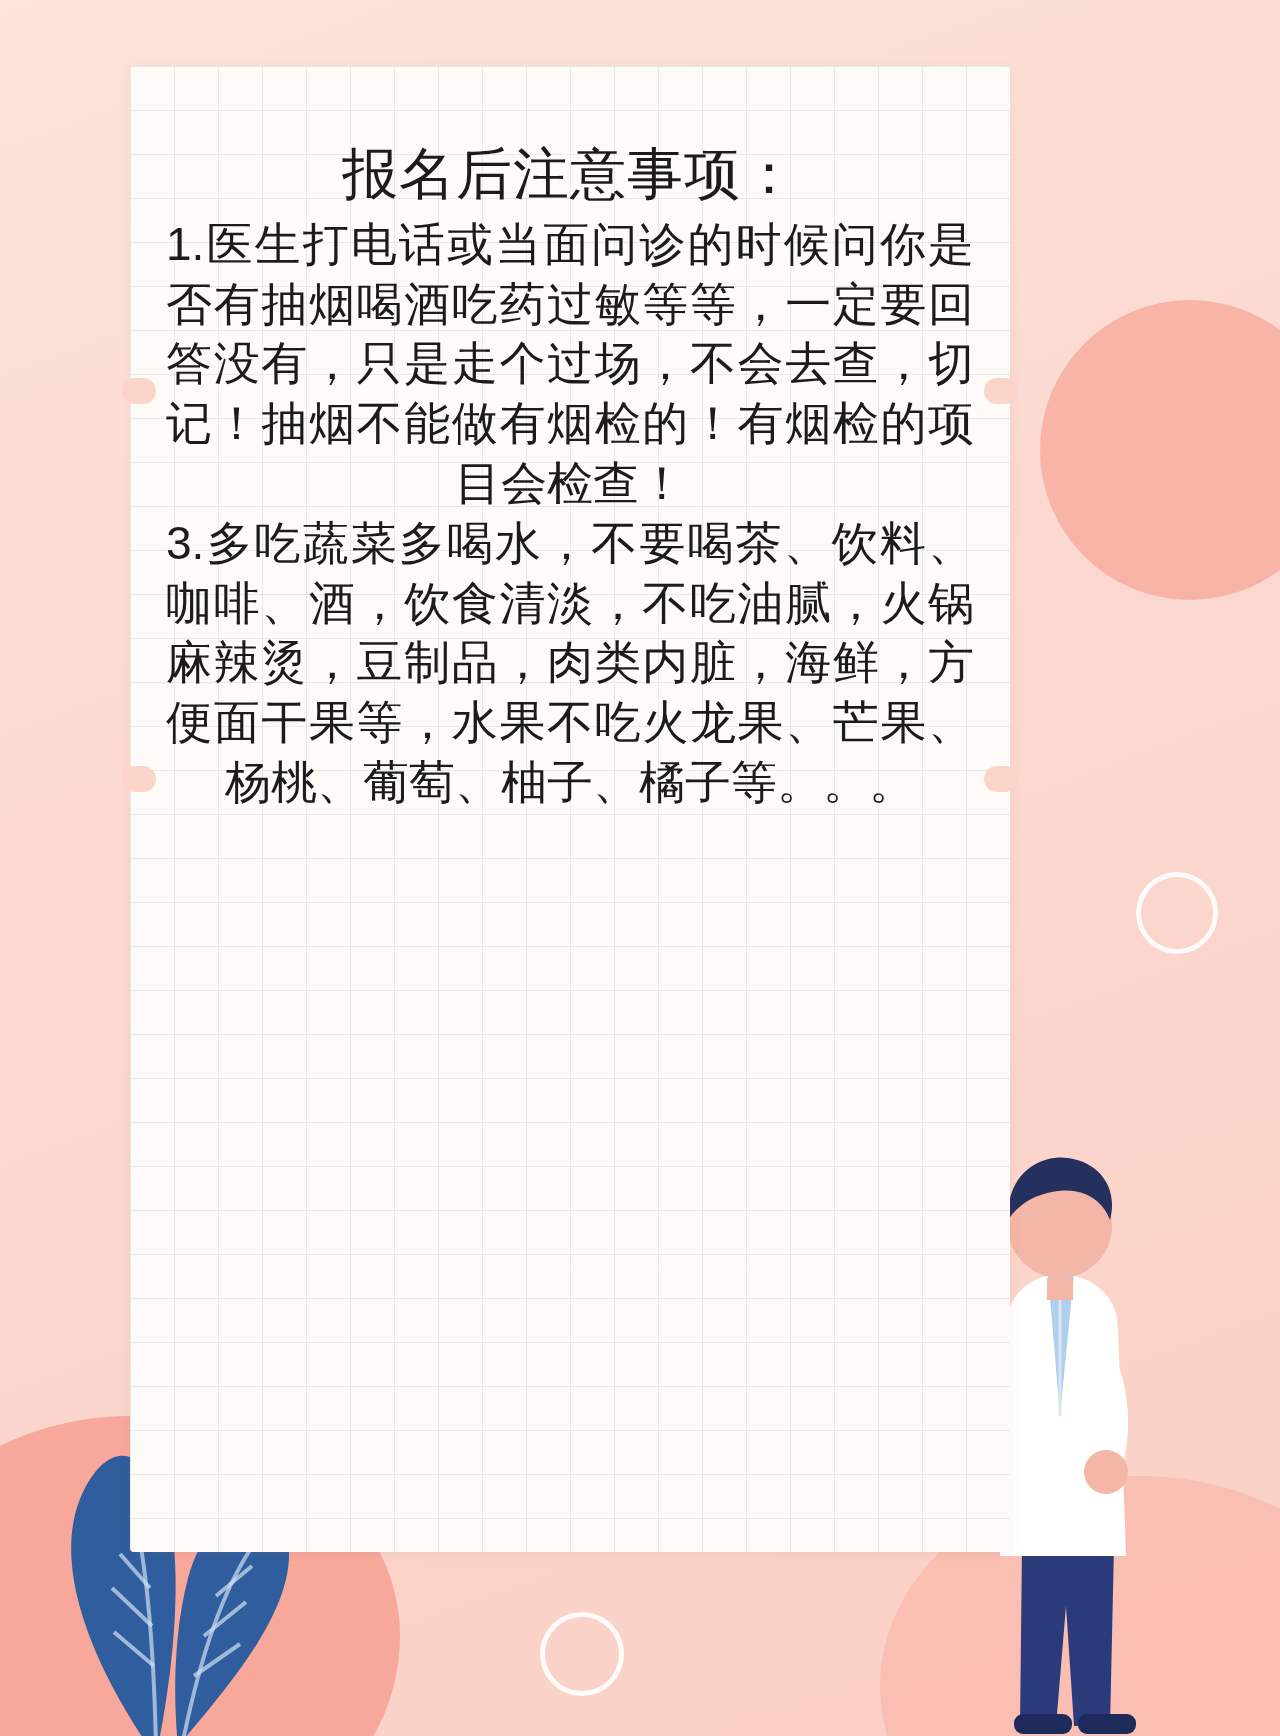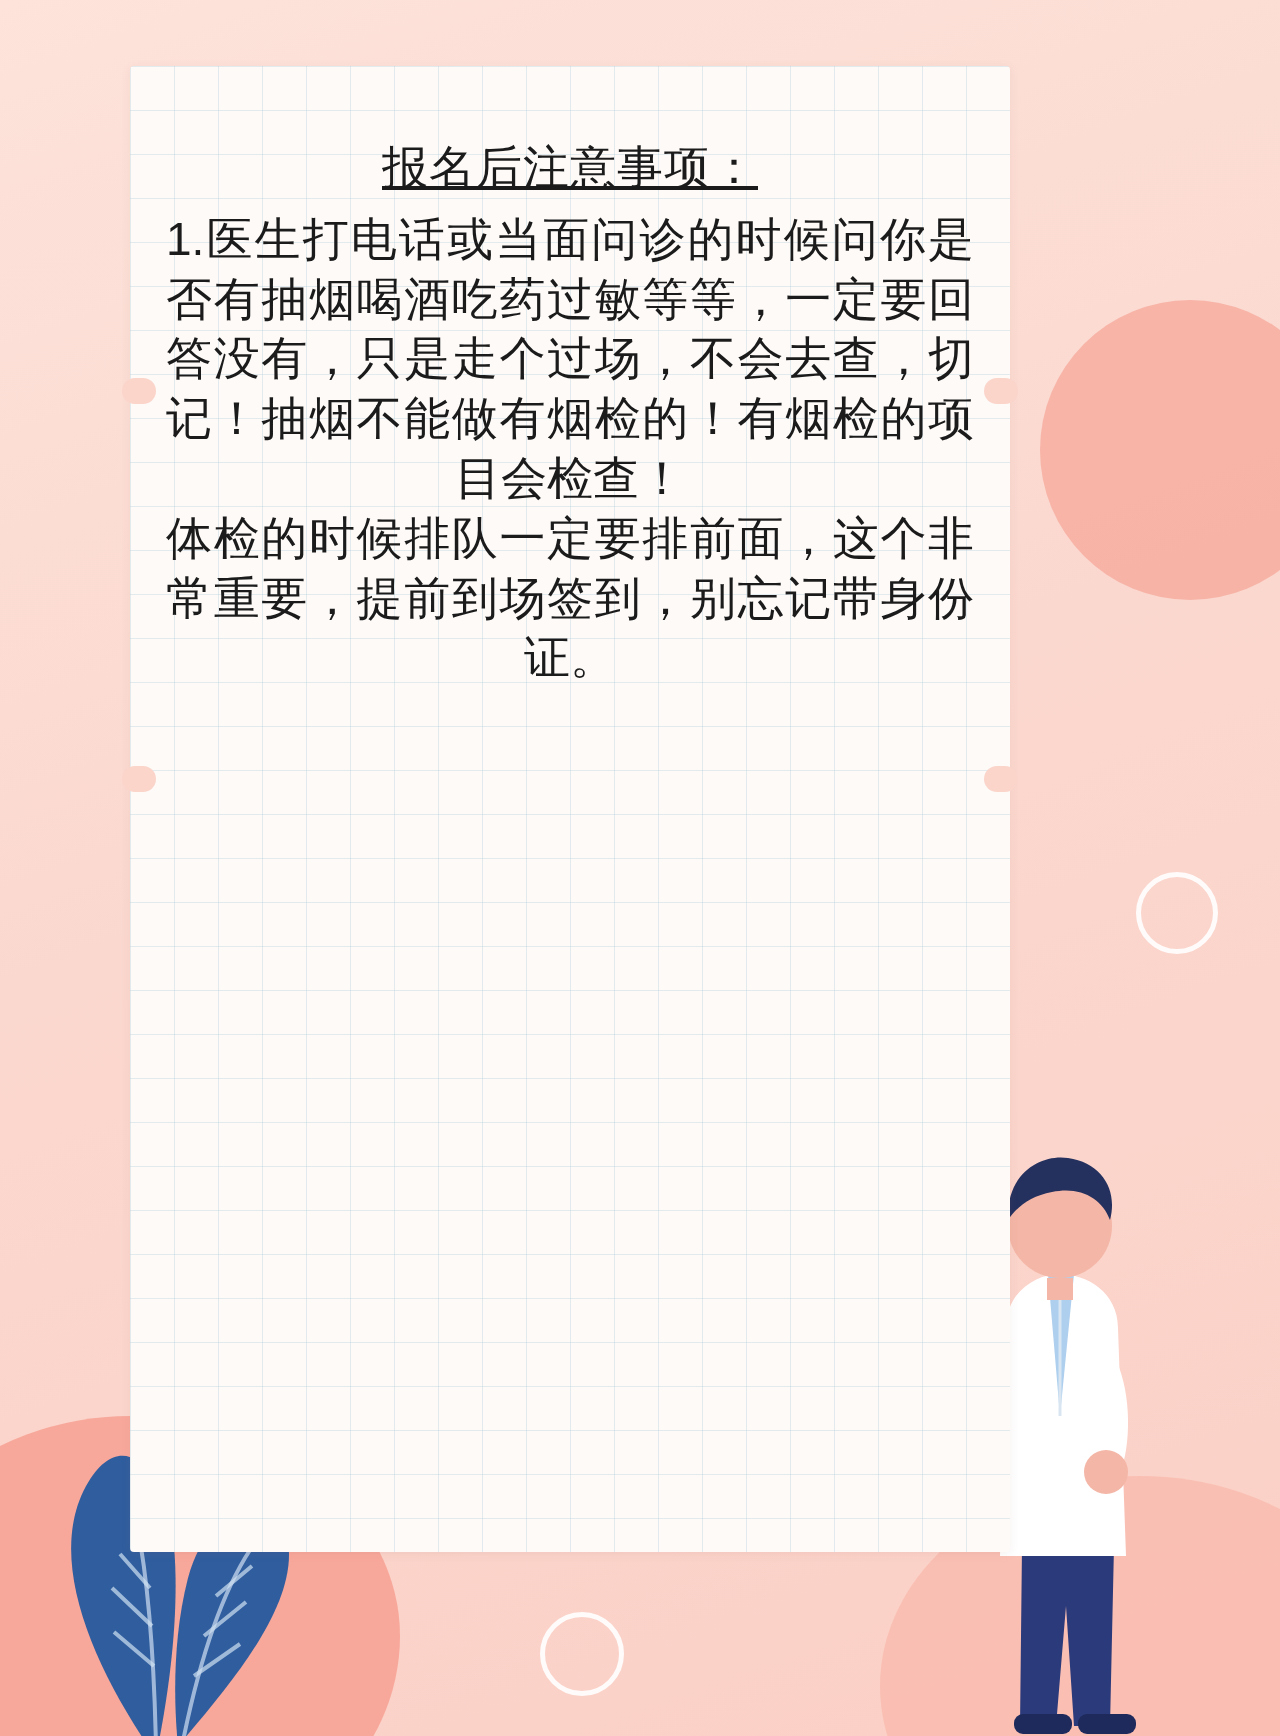--- a/index.html
+++ b/index.html
@@ -129,27 +129,26 @@
 
   .note-inner {
     position: absolute;
     inset: 0;
     padding: 72px 36px 40px 36px;
     box-sizing: border-box;
   }
 
   .note-title {
     text-align: center;
-    font-size: 46px;
+    font-size: 56px;
     line-height: 1.30;
     color: #1b1b1b;
     font-weight: 400;
     letter-spacing: 1px;
-    margin: 0 0 12px 0;
-    text-decoration: underline;
+    margin: 0 0 4px 0;
   }
 
   .note-body {
     margin: 0;
     font-size: 46px;
     line-height: 1.30;
     color: #1b1b1b;
     text-align: justify;
     text-align-last: center;
     letter-spacing: 0px;
@@ -206,17 +205,17 @@
 
   <div class="note-card">
     <span class="notch left-top"></span>
     <span class="notch left-bottom"></span>
     <span class="notch right-top"></span>
     <span class="notch right-bottom"></span>
 
     <div class="note-inner">
       <h1 class="note-title">报名后注意事项：</h1>
       <p class="note-body para">1.医生打电话或当面问诊的时候问你是否有抽烟喝酒吃药过敏等等，一定要回答没有，只是走个过场，不会去查，切记！抽烟不能做有烟检的！有烟检的项目会检查！</p>
-      <p class="note-body para">体检的时候排队一定要排前面，这个非常重要，提前到场签到，别忘记带身份证。</p>
+      <p class="note-body para">3.多吃蔬菜多喝水，不要喝茶、饮料、咖啡、酒，饮食清淡，不吃油腻，火锅麻辣烫，豆制品，肉类内脏，海鲜，方便面干果等，水果不吃火龙果、芒果、杨桃、葡萄、柚子、橘子等。。。</p>
     </div>
   </div>
 
 </div>
 
 </body></html>

